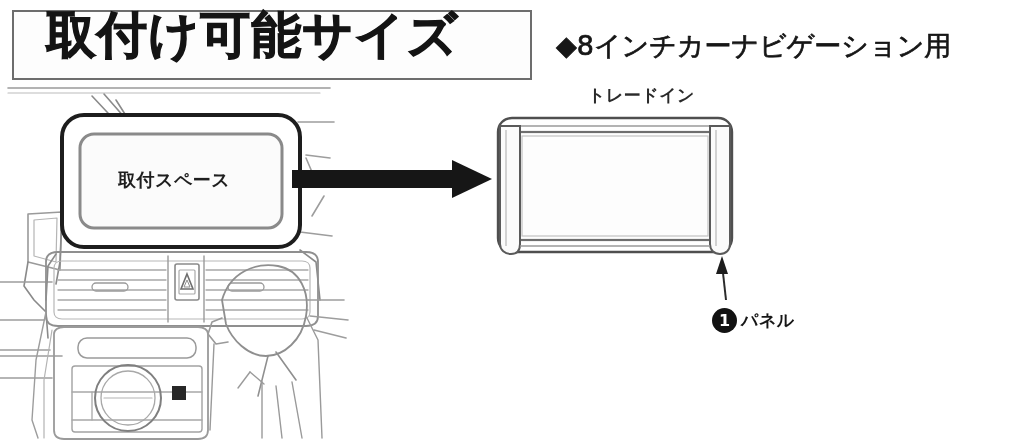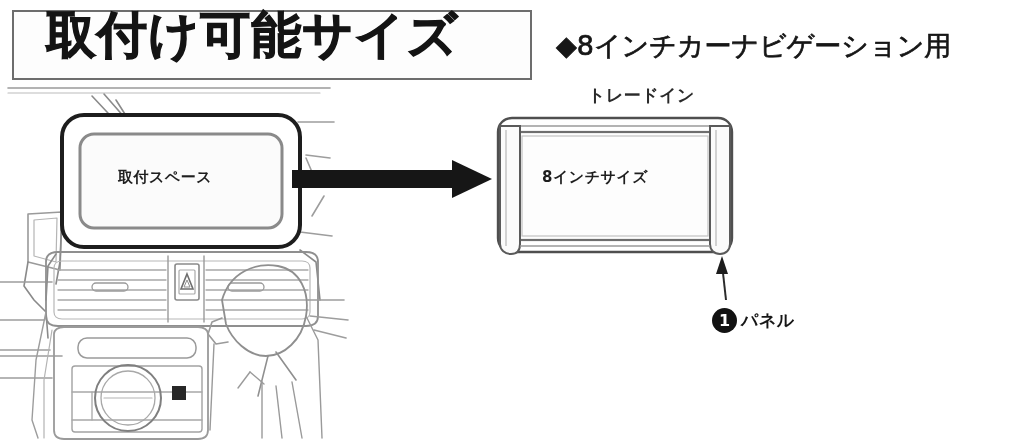--- a/index.html
+++ b/index.html
@@ -48,21 +48,21 @@
     font-weight:bold;
     color:#2a2a2a;
     white-space:nowrap;
     letter-spacing:0.5px;
     margin-left:32px;
   }
 
   
   .panel-inner-label{
     position:absolute;
-    font-size:15px;
+    font-size:18px;
     font-weight:bold;
     color:#1e1e1e;
     white-space:nowrap;
     letter-spacing:0.5px;
   }
   .space-label{ left:118px; top:168px; }
   .size-label{ left:542px; top:168px; }
 
   
   .callout{
@@ -235,20 +235,19 @@
     <g>
       <path d="M 726 300 L 722 264" fill="none" stroke="#2b2b2b" stroke-width="2"></path>
       <path d="M 722 256 L 728 274 L 716 274 Z" fill="#1d1d1d"></path>
     </g>
   </svg>
 
   <div class="panel-inner-label space-label">取付スペース</div>
 
   <div class="trade-caption">トレードイン</div>
 
-  <div class="panel-inner-label size-label">8インチサイズ</div>
 
   <div class="callout">
     <span class="callout-num">1</span>
     <span class="callout-text">パネル</span>
   </div>
 
 </div>
 
 </body></html>

